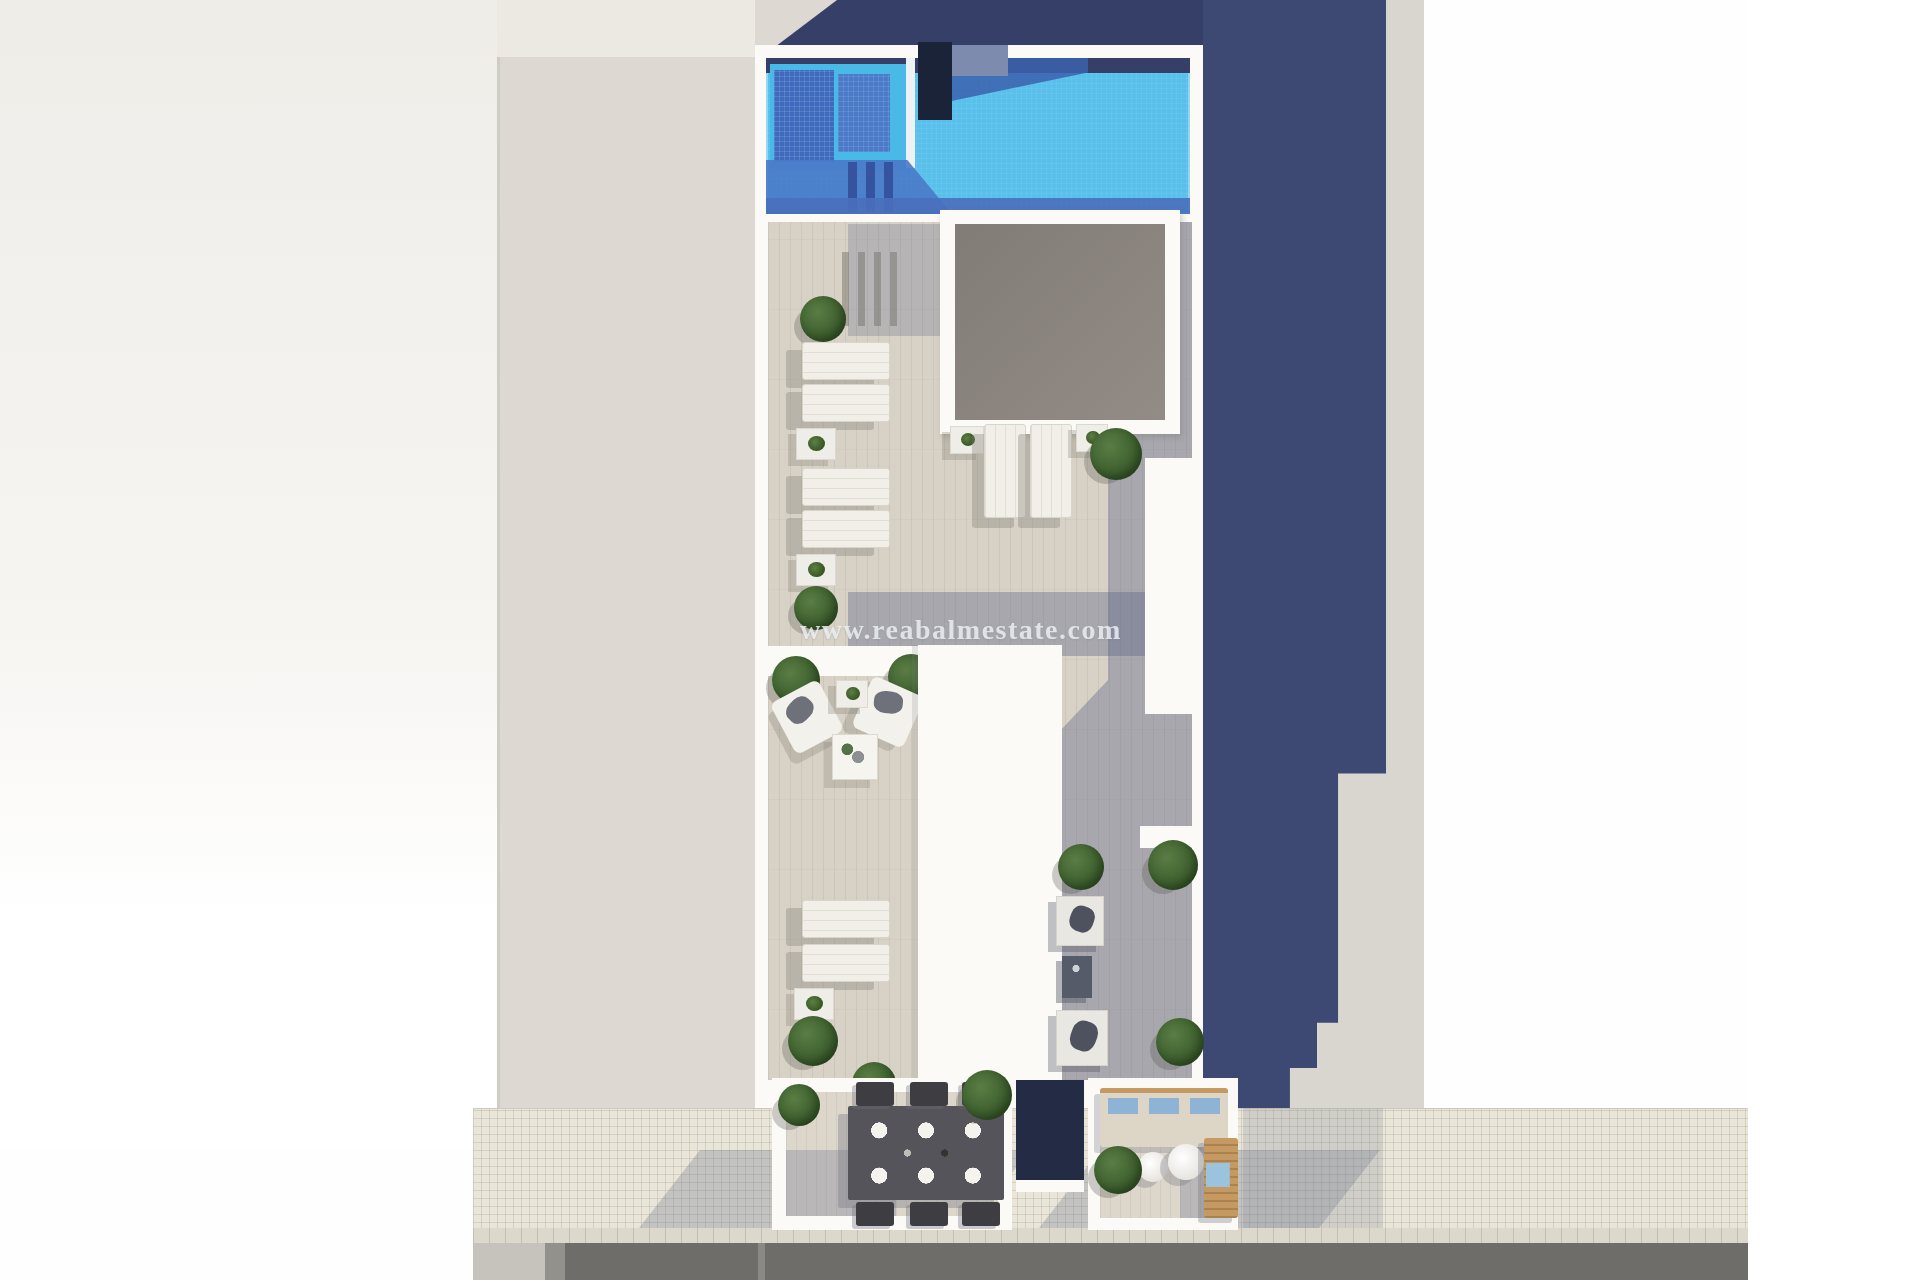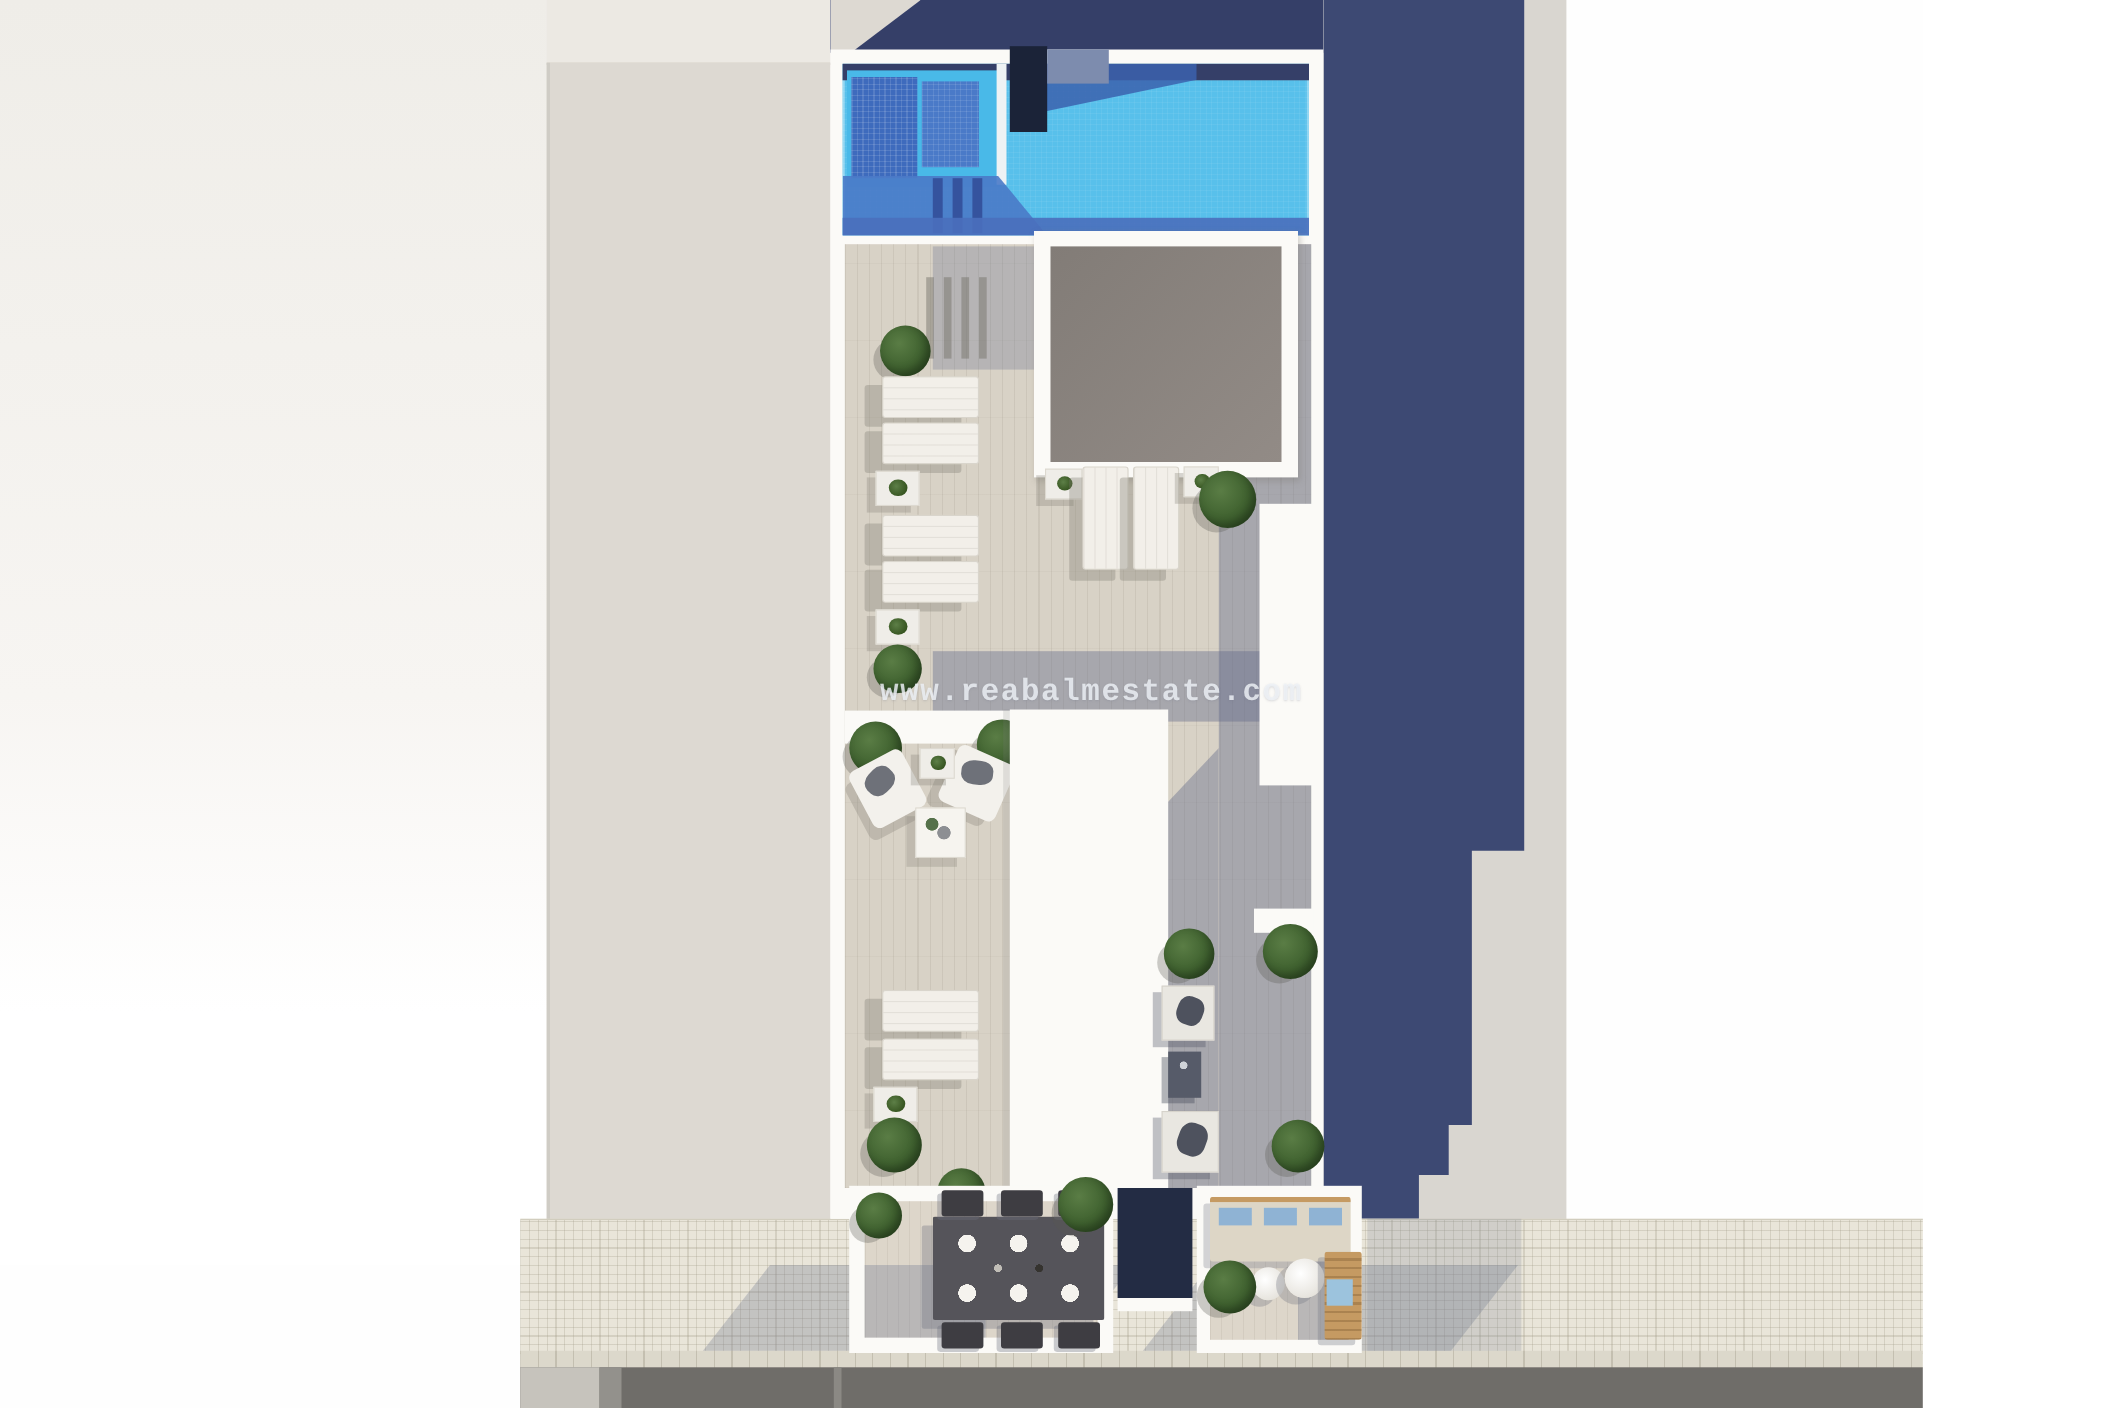--- a/index.html
+++ b/index.html
@@ -1,17 +1,17 @@
 <!DOCTYPE html>
 <html style="--navy: #3d4973; --navy_dark: #353f68; --pool_cyan: #58c0eb; --pool_mid: #4a7ac8; --pool_dark: #3e6bbd; --wall: #fbfaf7; --deck: #d8d2c6; --deck_shade: rgba(95,103,135,0.40); --skylight: #928b86; --passage: #ddd9d2; --sidewalk: #e9e5d9; --road: #6f6d69; --bush: #3f612f; --wood: #c59a62; --cushion: #8fb3d4; --sofa: #ddd6c6; --table_dark: #55545a; --watermark: rgba(238,241,246,0.82);"><head>
 <meta charset="utf-8">
 <style>
   html,body{margin:0;padding:0;background:#fff;}
   .canvas{position:relative;width:1748px;height:1280px;background:#fefefe;overflow:hidden;
-          font-family:Liberation Mono, monospace;}
+          font-family:Liberation Serif, serif;}
   .obj{position:absolute;}
 
   
   .leftlight{background:linear-gradient(180deg,#efede8 0%,#f7f5f2 55%,#ffffff 80%);}
   .passage-top{background:#ece9e3;border-bottom:2px solid #cfccc4;}
   .passage{background:var(--passage,#ddd9d2);}
   .edge{background:#cfccc5;}
   .graystrip{background:#d9d6d0;}
   .navy-band{background:var(--navy_dark,#353f68);}
   .navy-col{background:var(--navy,#3d4973);

